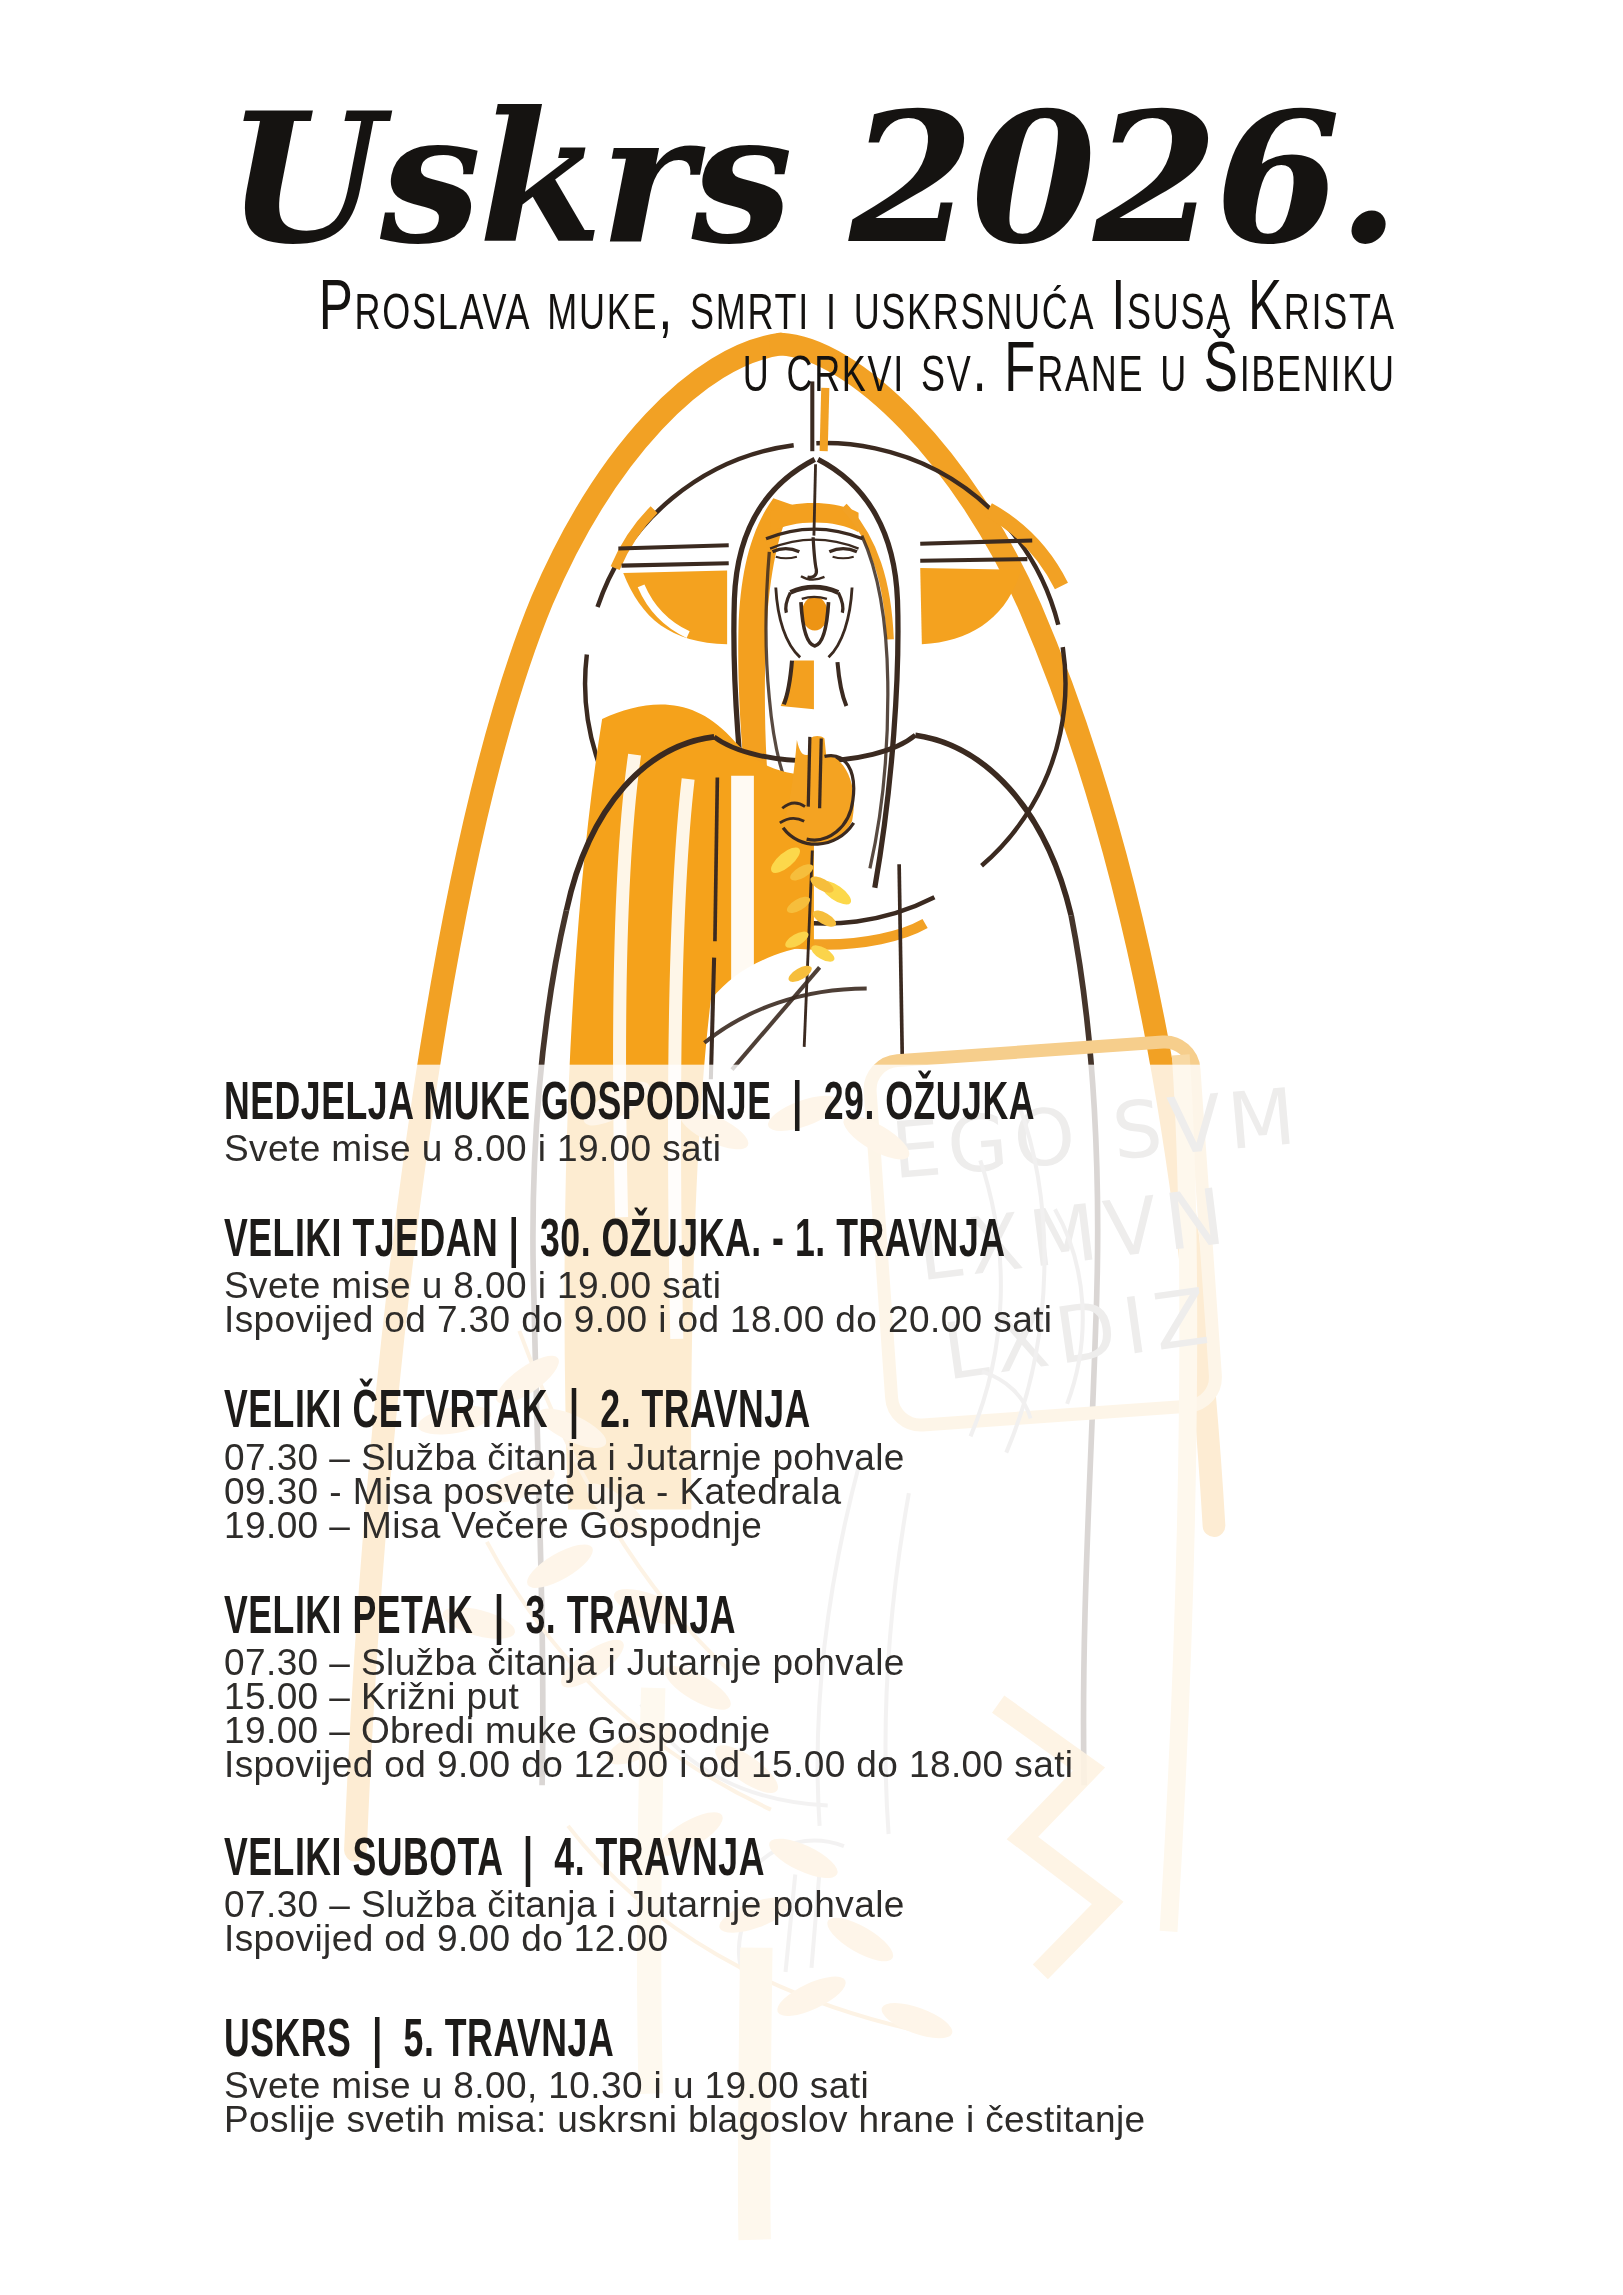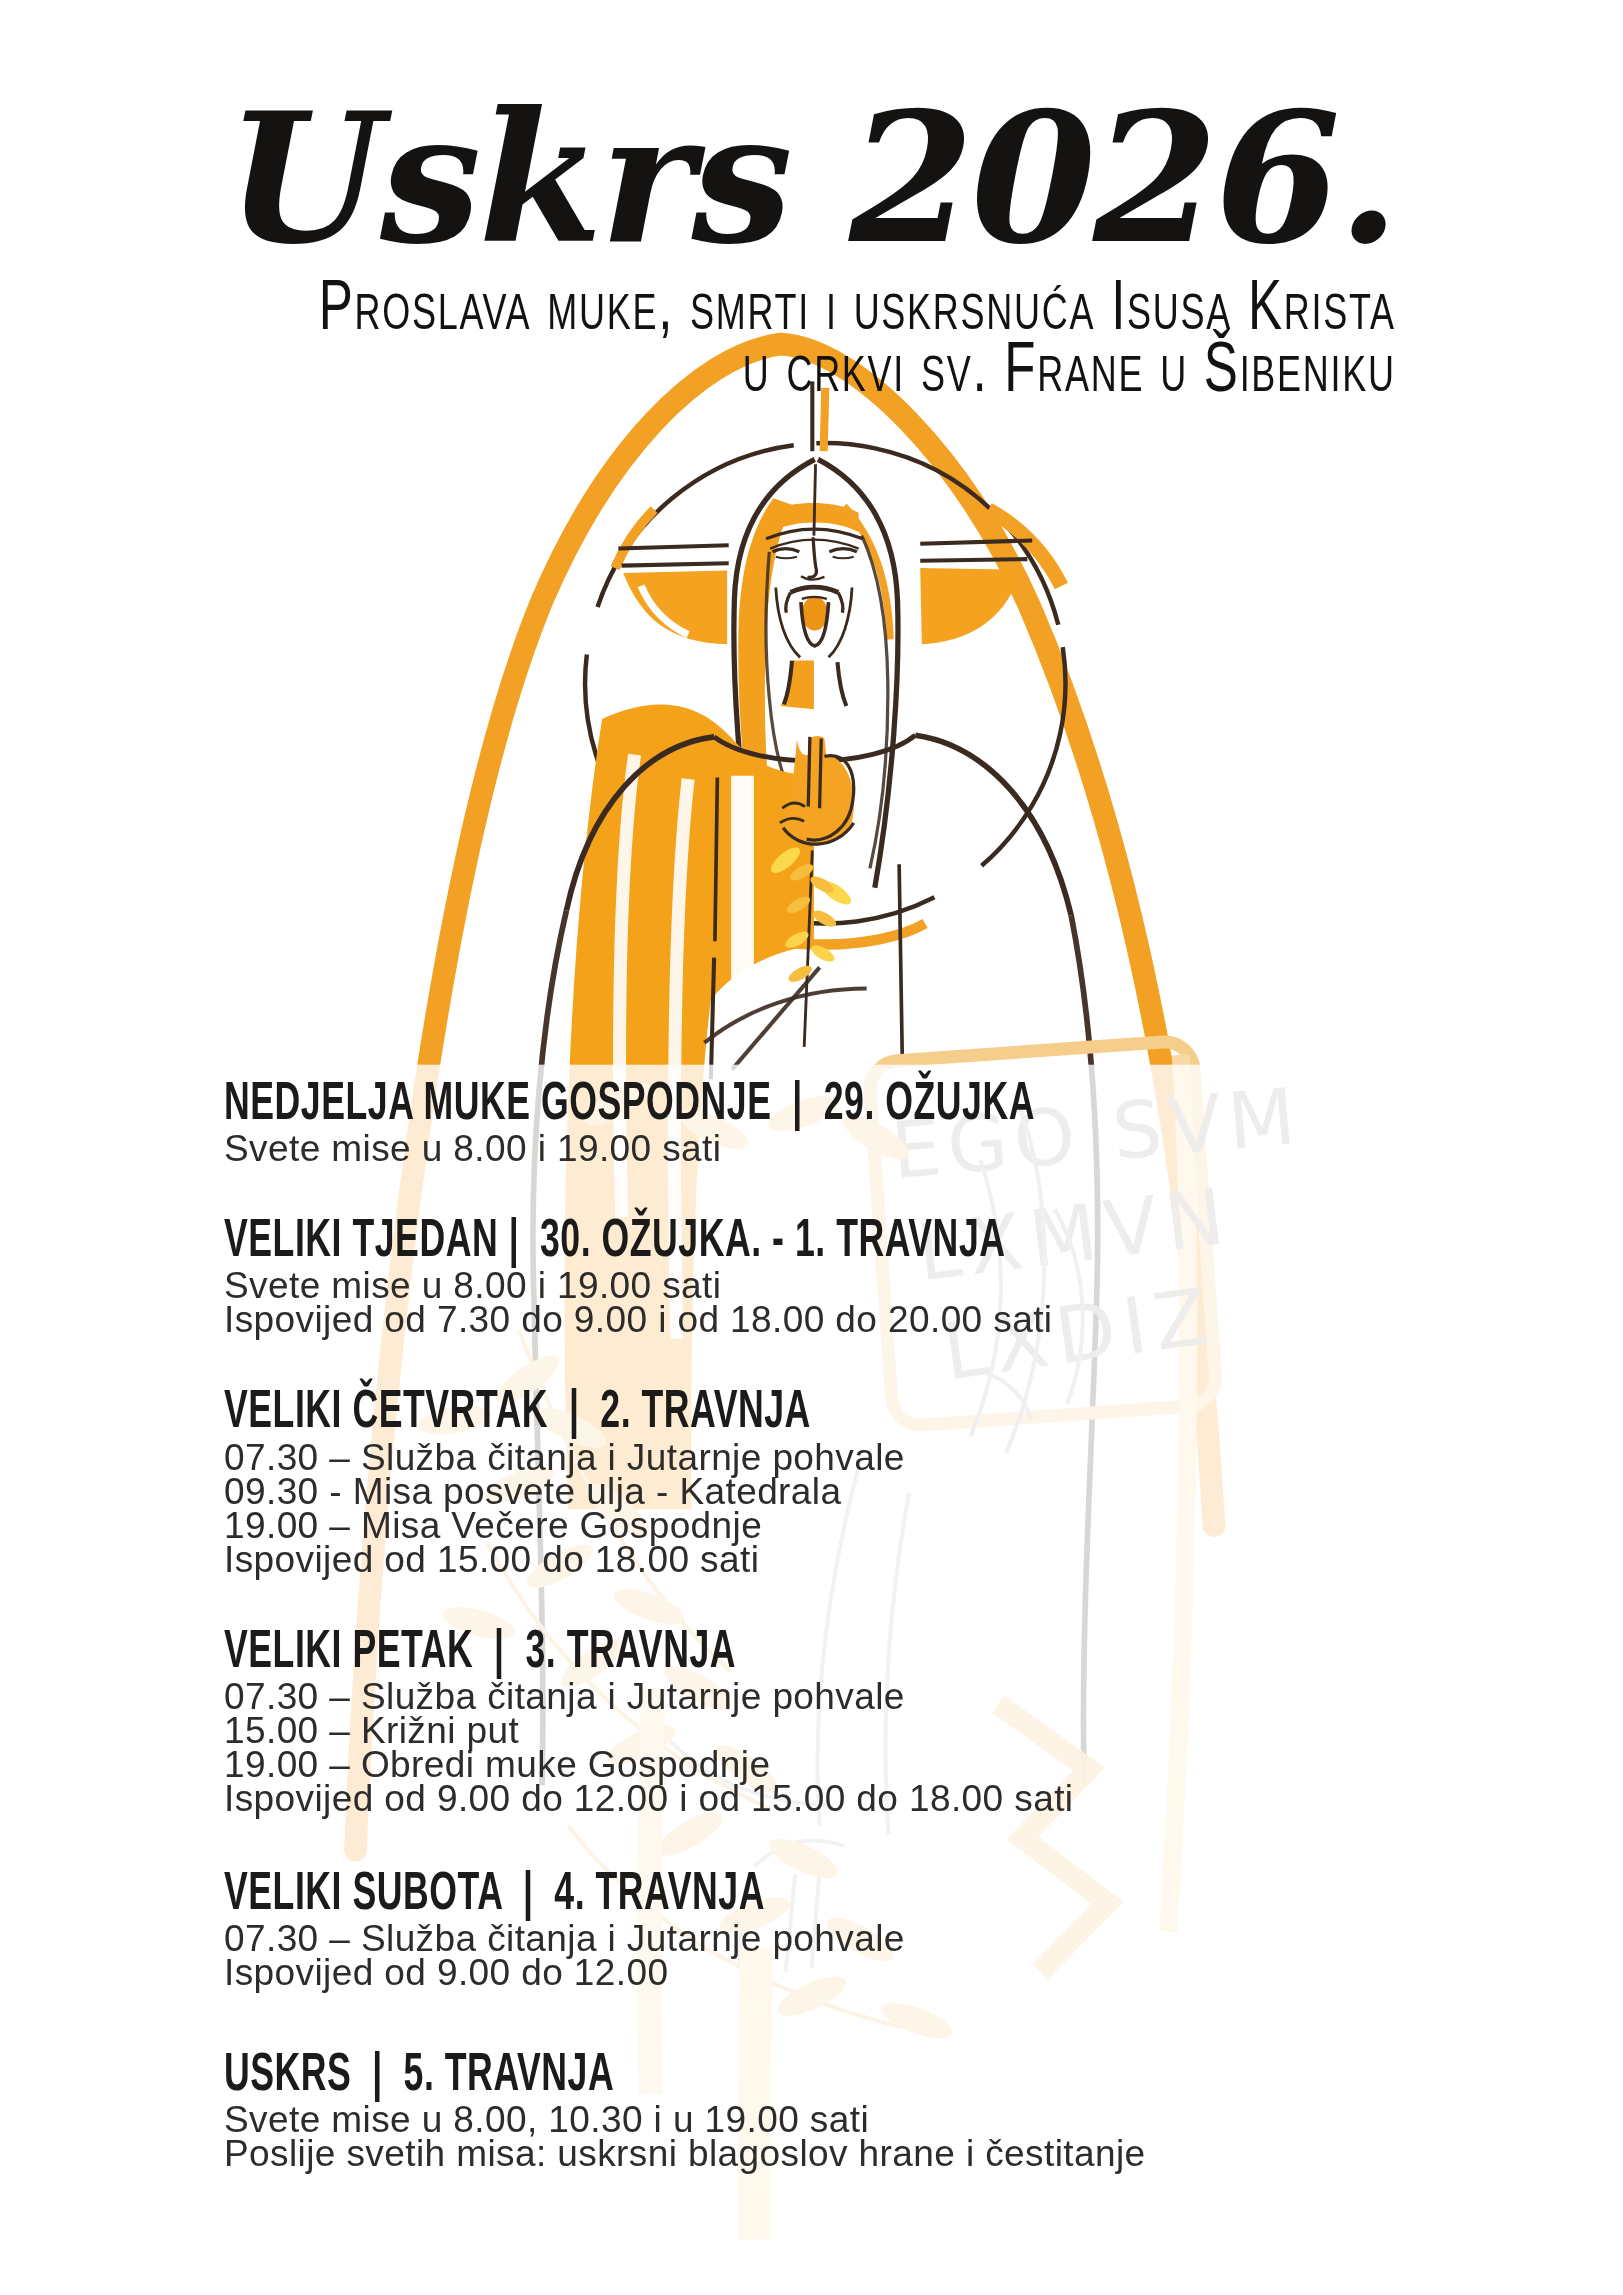--- a/index.html
+++ b/index.html
@@ -259,21 +259,20 @@
         <h2 class="sec-h">VELIKI TJEDAN |  30. OŽUJKA. - 1. TRAVNJA</h2>
         <div class="sec-line">Svete mise u 8.00 i 19.00 sati</div>
         <div class="sec-line">Ispovijed od 7.30 do 9.00 i od 18.00 do 20.00 sati</div>
       </section>
 
       <section class="sec">
         <h2 class="sec-h">VELIKI ČETVRTAK  |  2. TRAVNJA</h2>
         <div class="sec-line">07.30 – Služba čitanja i Jutarnje pohvale</div>
         <div class="sec-line">09.30 - Misa posvete ulja - Katedrala</div>
         <div class="sec-line">19.00 – Misa Večere Gospodnje</div>
-        <div class="sec-line">Ispovijed od 15.00 do 18.00 sati</div>
       </section>
 
       <section class="sec">
         <h2 class="sec-h">VELIKI PETAK  |  3. TRAVNJA</h2>
         <div class="sec-line">07.30 – Služba čitanja i Jutarnje pohvale</div>
         <div class="sec-line">15.00 – Križni put</div>
         <div class="sec-line">19.00 – Obredi muke Gospodnje</div>
         <div class="sec-line">Ispovijed od 9.00 do 12.00 i od 15.00 do 18.00 sati</div>
       </section>
 

